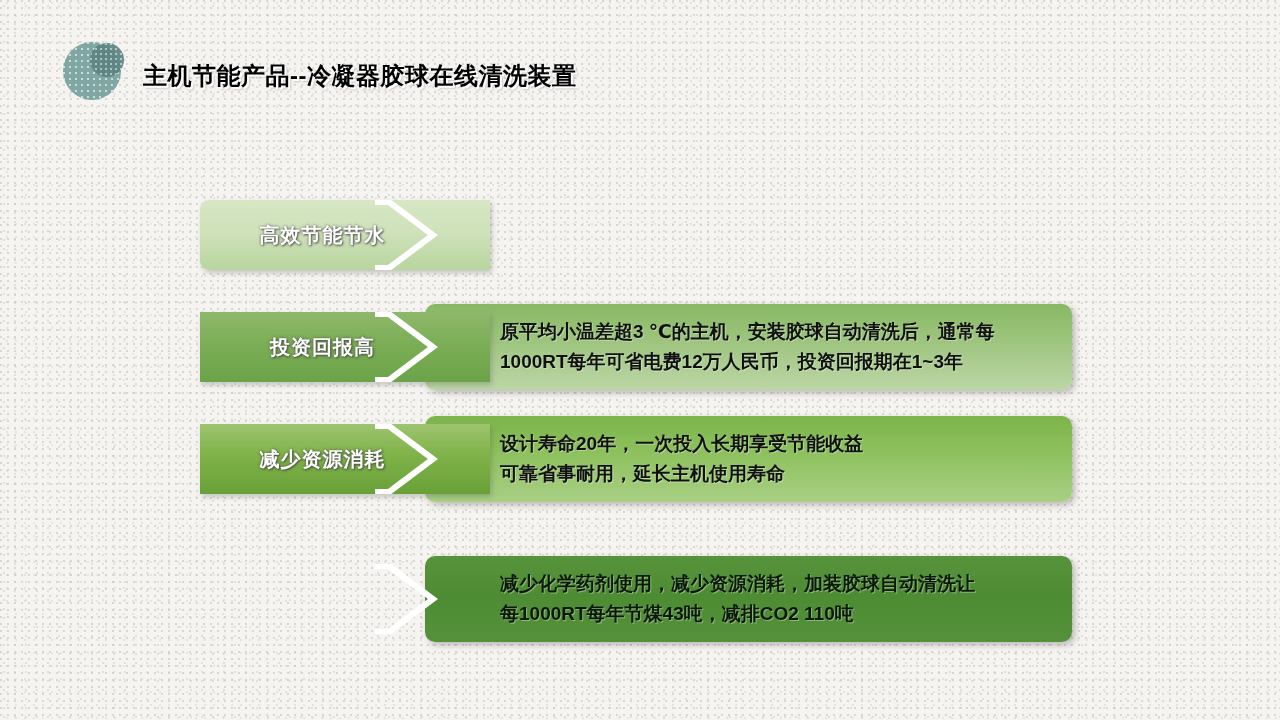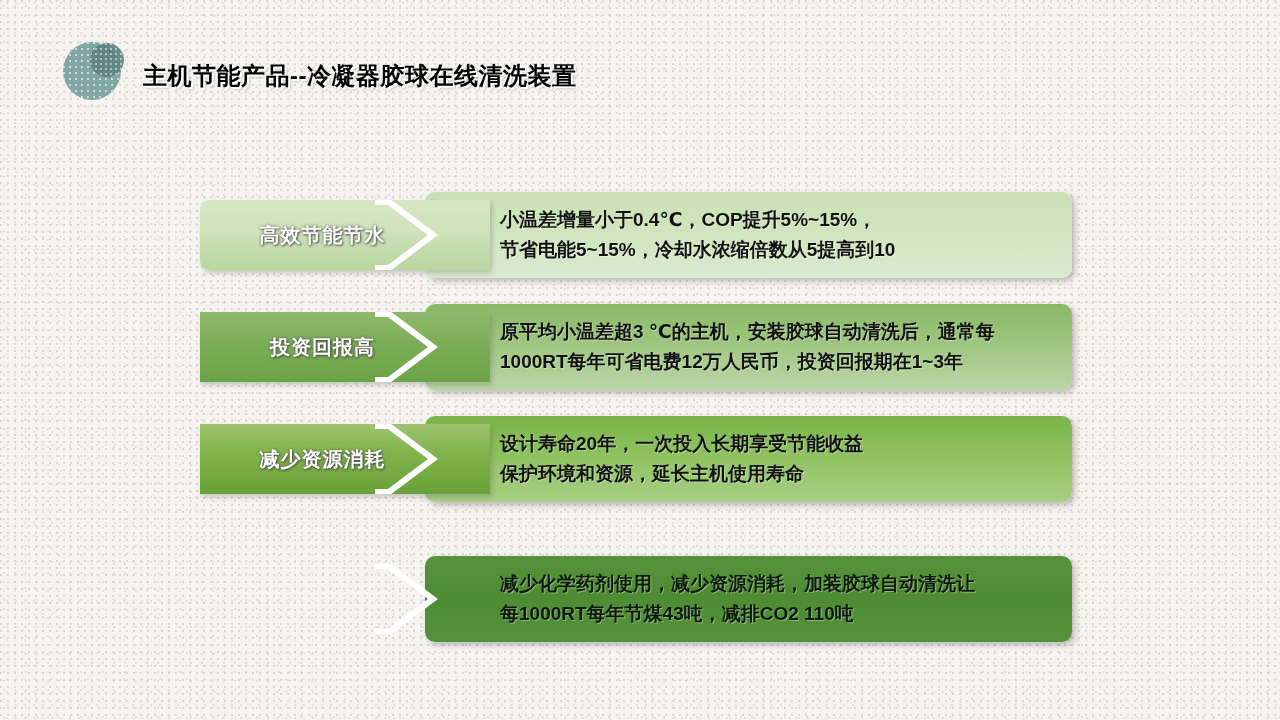--- a/index.html
+++ b/index.html
@@ -180,24 +180,20 @@
     <div class="deco-circles">
       <div class="deco-c1"></div>
       <div class="deco-c2"></div>
     </div>
     <div id="page-title">主机节能产品--冷凝器胶球在线清洗装置</div>
   </div>
 
   <div id="rows">
 
     <div class="row row-1">
-      <div class="body-panel">
-        <div class="body-text">小温差增量小于0.4℃，COP提升5%~15%，
-节省电能5~15%，冷却水浓缩倍数从5提高到10</div>
-      </div>
       <div class="label-bar rounded">
         <div class="label-text">高效节能节水</div>
       </div>
       <div class="chevron">
         <svg width="110" height="70" viewBox="0 0 110 70">
           <polyline points="14,2 58,35 14,68" fill="none" stroke="#ffffff" stroke-width="6" stroke-linejoin="miter" stroke-linecap="butt"></polyline>
           <line x1="0" y1="2" x2="16" y2="2" stroke="#ffffff" stroke-width="6"></line>
           <line x1="0" y1="68" x2="16" y2="68" stroke="#ffffff" stroke-width="6"></line>
         </svg>
       </div>
@@ -216,21 +212,21 @@
           <polyline points="14,2 58,35 14,68" fill="none" stroke="#ffffff" stroke-width="6" stroke-linejoin="miter" stroke-linecap="butt"></polyline>
           <line x1="0" y1="2" x2="16" y2="2" stroke="#ffffff" stroke-width="6"></line>
           <line x1="0" y1="68" x2="16" y2="68" stroke="#ffffff" stroke-width="6"></line>
         </svg>
       </div>
     </div>
 
     <div class="row row-3">
       <div class="body-panel">
         <div class="body-text">设计寿命20年，一次投入长期享受节能收益
-保护环境和资源，延长主机使用寿命</div>
+可靠省事耐用，延长主机使用寿命</div>
       </div>
       <div class="label-bar square">
         <div class="label-text">减少资源消耗</div>
       </div>
       <div class="chevron">
         <svg width="110" height="70" viewBox="0 0 110 70">
           <polyline points="14,2 58,35 14,68" fill="none" stroke="#ffffff" stroke-width="6" stroke-linejoin="miter" stroke-linecap="butt"></polyline>
           <line x1="0" y1="2" x2="16" y2="2" stroke="#ffffff" stroke-width="6"></line>
           <line x1="0" y1="68" x2="16" y2="68" stroke="#ffffff" stroke-width="6"></line>
         </svg>

